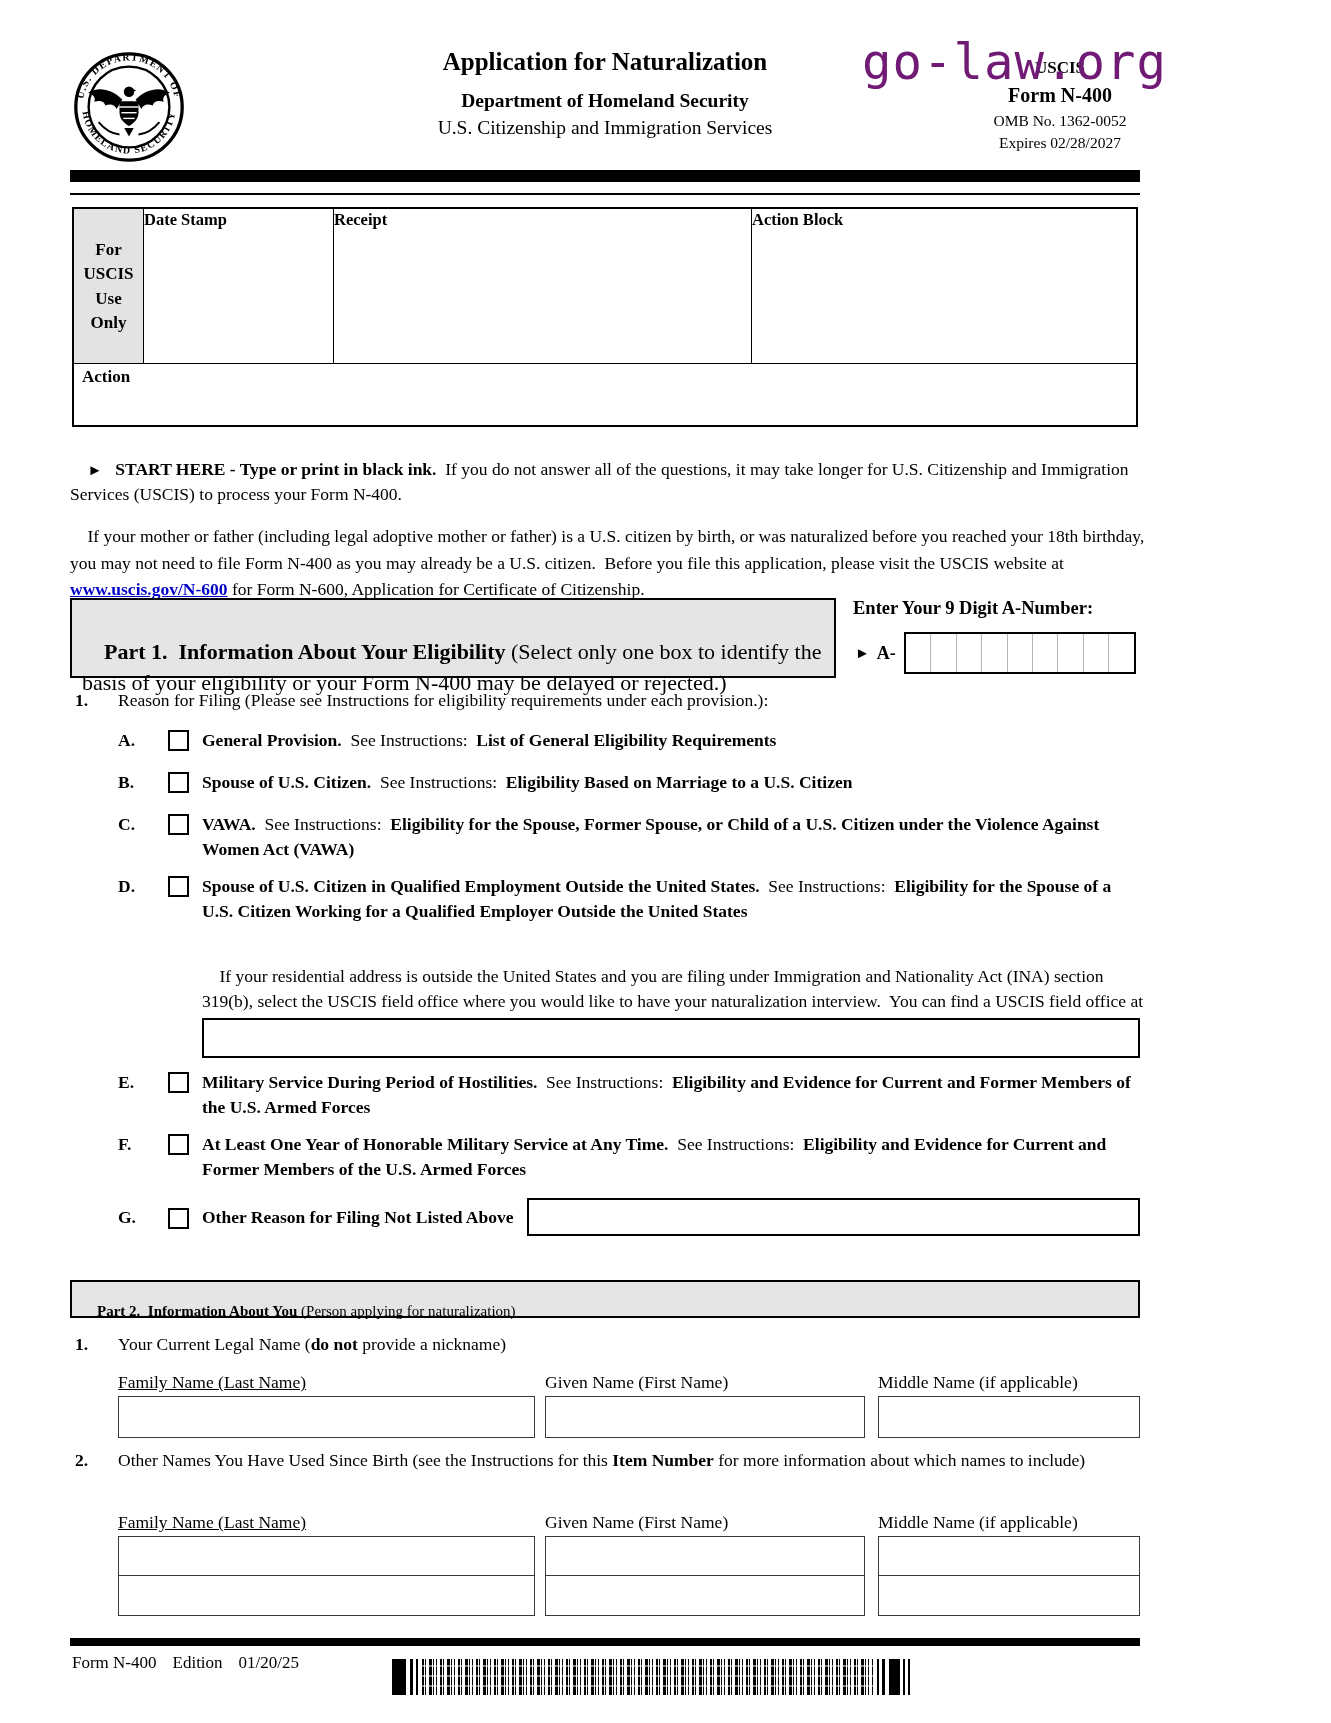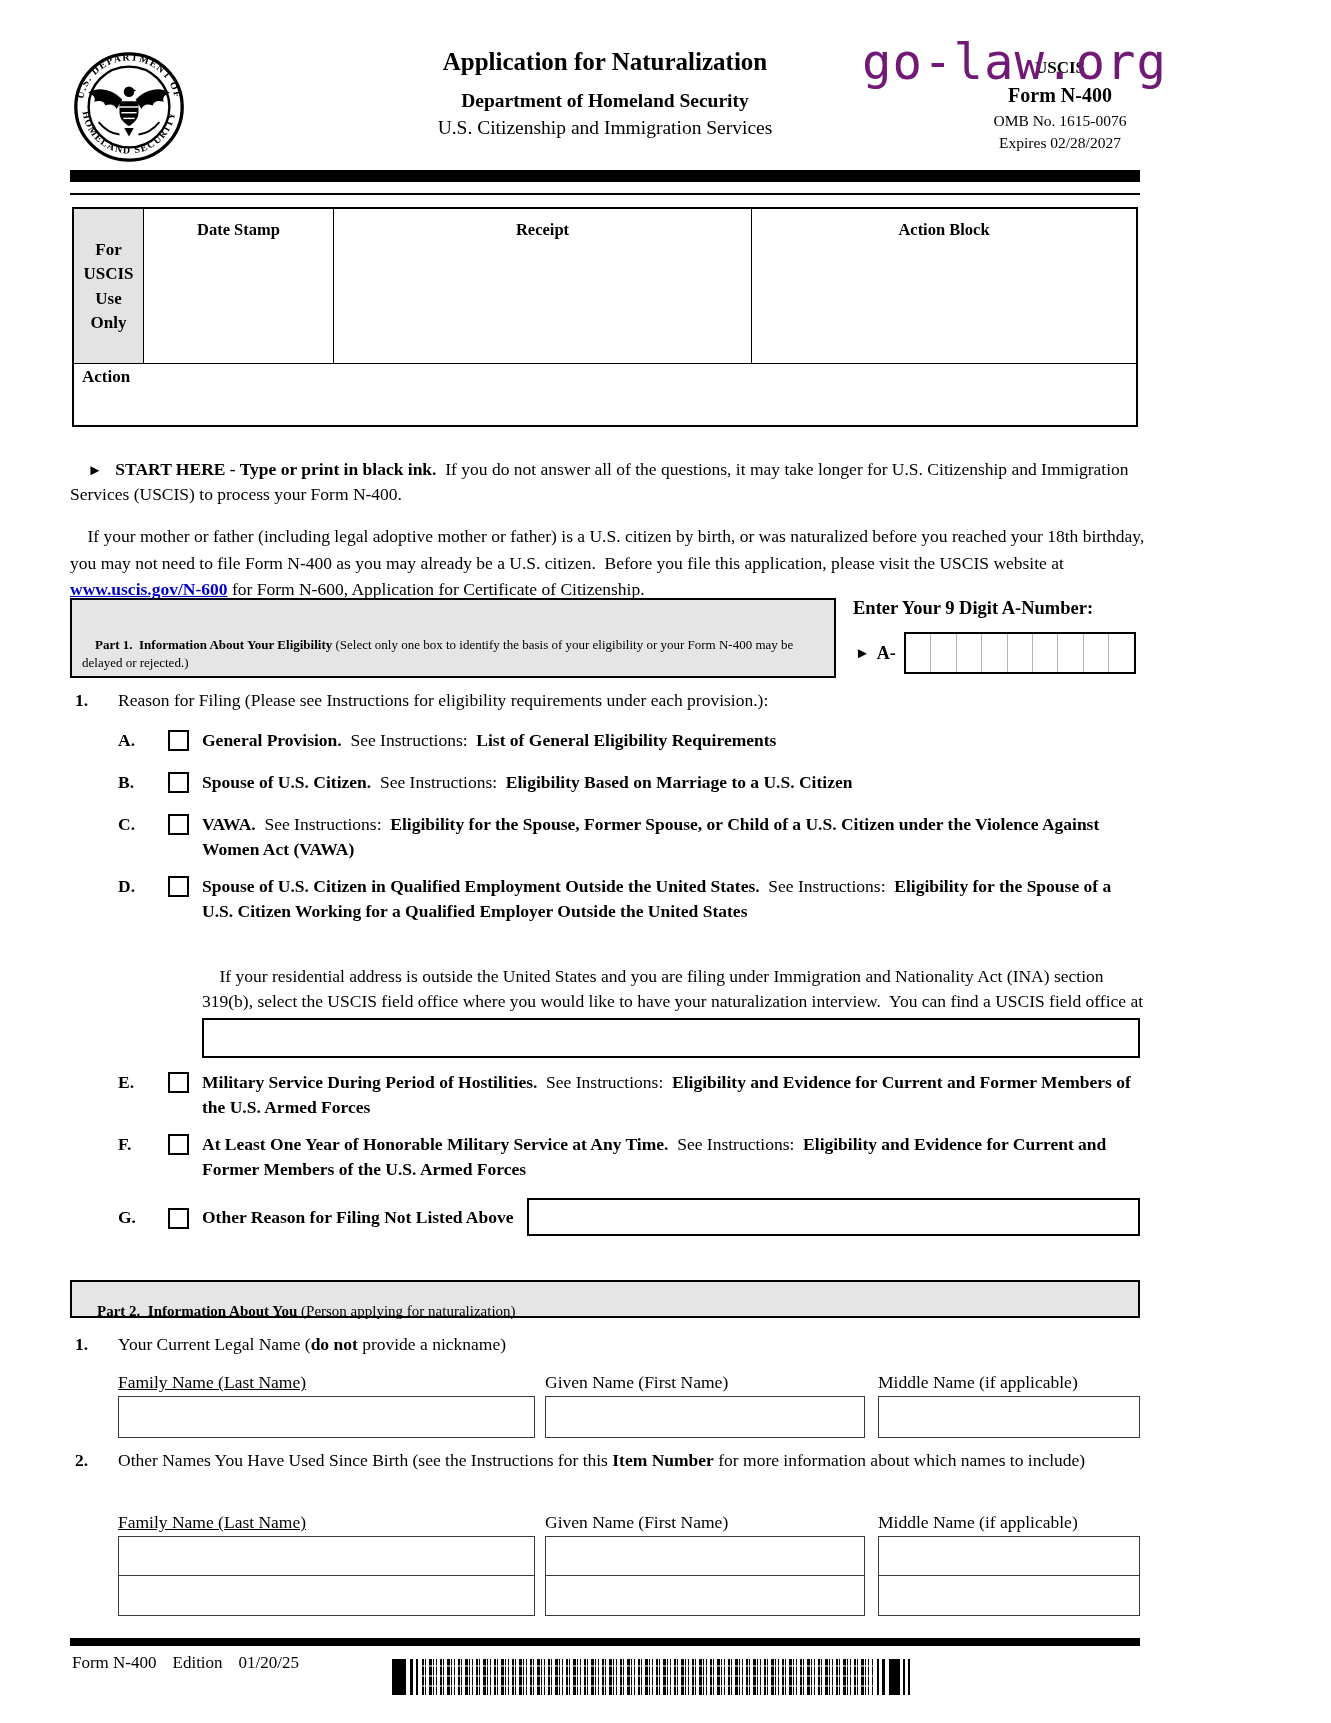--- a/index.html
+++ b/index.html
@@ -22,37 +22,37 @@
              letter-spacing:1px;color:#701a75;z-index:6;pointer-events:none;}
 
   .bar1{left:70px;top:170px;width:1070px;height:12px;background:#000;}
   .rule1{left:70px;top:193px;width:1070px;height:2px;background:#000;}
 
   
   .utable{left:72px;top:207px;width:1066px;height:220px;border:2.5px solid #000;box-sizing:border-box;background:#fff;}
   .u-side{position:absolute;left:0;top:0;width:70px;height:154px;background:#e3e3e3;border-right:1.5px solid #000;
           display:flex;flex-direction:column;align-items:center;justify-content:center;gap:3px;
           font-weight:bold;font-size:17px;line-height:1.25;box-sizing:border-box;}
-  .u-col{position:absolute;top:0;height:154px;box-sizing:border-box;text-align:center;padding-top:11px;
+  .u-col{position:absolute;top:0;height:154px;box-sizing:border-box;padding-top:1px;
          font-weight:bold;font-size:16.5px;}
   .u-date{left:70px;width:190px;border-right:1.5px solid #000;}
   .u-receipt{left:260px;width:418px;border-right:1.5px solid #000;}
   .u-action{left:678px;right:0;}
   .u-remarks{position:absolute;left:0;top:154px;right:0;bottom:0;border-top:1.5px solid #000;
              padding:3px 8px;font-weight:bold;font-size:17px;box-sizing:border-box;}
 
   
   .starthere{left:70px;top:432px;width:1072px;font-size:17.5px;line-height:1.42;}
   .arrow-ic{font-size:15px;margin-right:13px;}
   .intro{left:70px;top:497px;width:1076px;font-size:17.5px;line-height:1.5;}
   a.blue{color:#0000c8;font-weight:bold;text-decoration:underline;}
 
   
   .p1head{left:70px;top:598px;width:766px;height:80px;box-sizing:border-box;background:#e5e5e5;
-          border:2px solid #000;padding:18px 10px;font-size:13px;line-height:1.4;}
+          border:2px solid #000;padding:6px 10px;font-size:22px;line-height:1.4;}
   .anum-label{left:853px;top:598px;width:300px;font-size:18.5px;font-weight:bold;}
   .anum-row{left:855px;top:632px;display:flex;align-items:center;}
   .anum-a{font-size:18px;font-weight:bold;margin:0 8px 0 7px;}
   .anum-box{width:232px;height:42px;border:2.5px solid #000;box-sizing:border-box;display:flex;background:#fff;}
   .anum-cell{flex:1;border-right:1px solid #b5b5b5;}
   .anum-cell:last-child{border-right:none;}
 
   .q-row{display:flex;font-size:17.5px;line-height:1.42;}
   .q-num{width:43px;font-weight:bold;flex:none;}
   .q1p1{left:75px;top:688px;width:1060px;}
@@ -132,21 +132,21 @@
 
   <div class="abs header-center">
     <div class="h-title">Application for Naturalization</div>
     <div class="h-dept">Department of Homeland Security</div>
     <div class="h-agency">U.S. Citizenship and Immigration Services</div>
   </div>
 
   <div class="abs header-right">
     <div class="hr-uscis">USCIS</div>
     <div class="hr-form">Form N-400</div>
-    <div class="hr-omb">OMB No. 1615-0076</div>
+    <div class="hr-omb">OMB No. 1362-0052</div>
     <div class="hr-exp">Expires 02/28/2027</div>
   </div>
 
   <div class="abs watermark">go-law.org</div>
 
   <div class="abs bar1"></div>
   <div class="abs rule1"></div>
 
   <div class="abs utable">
     <div class="u-side">

